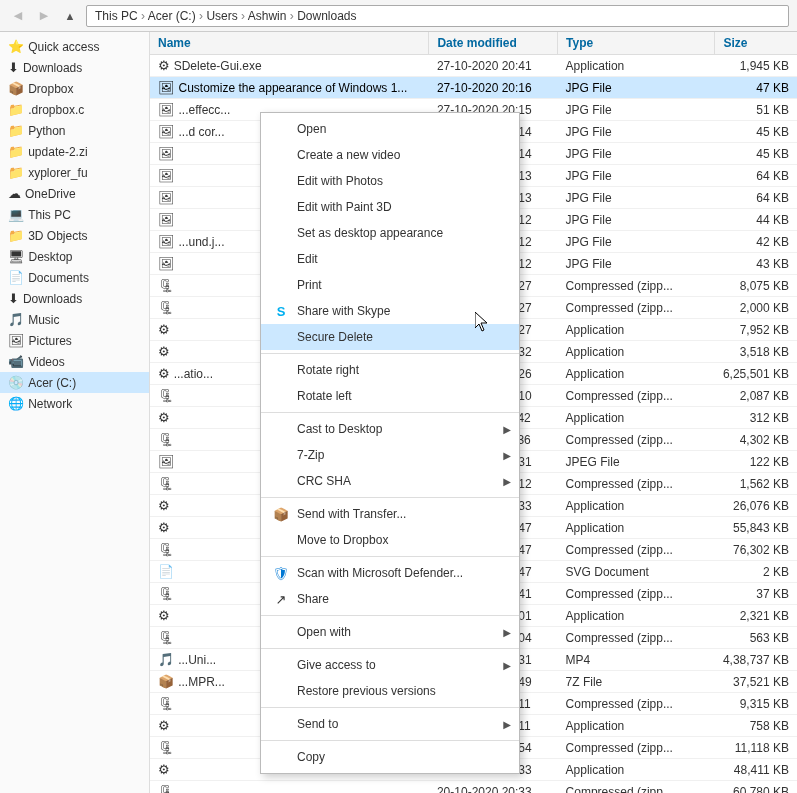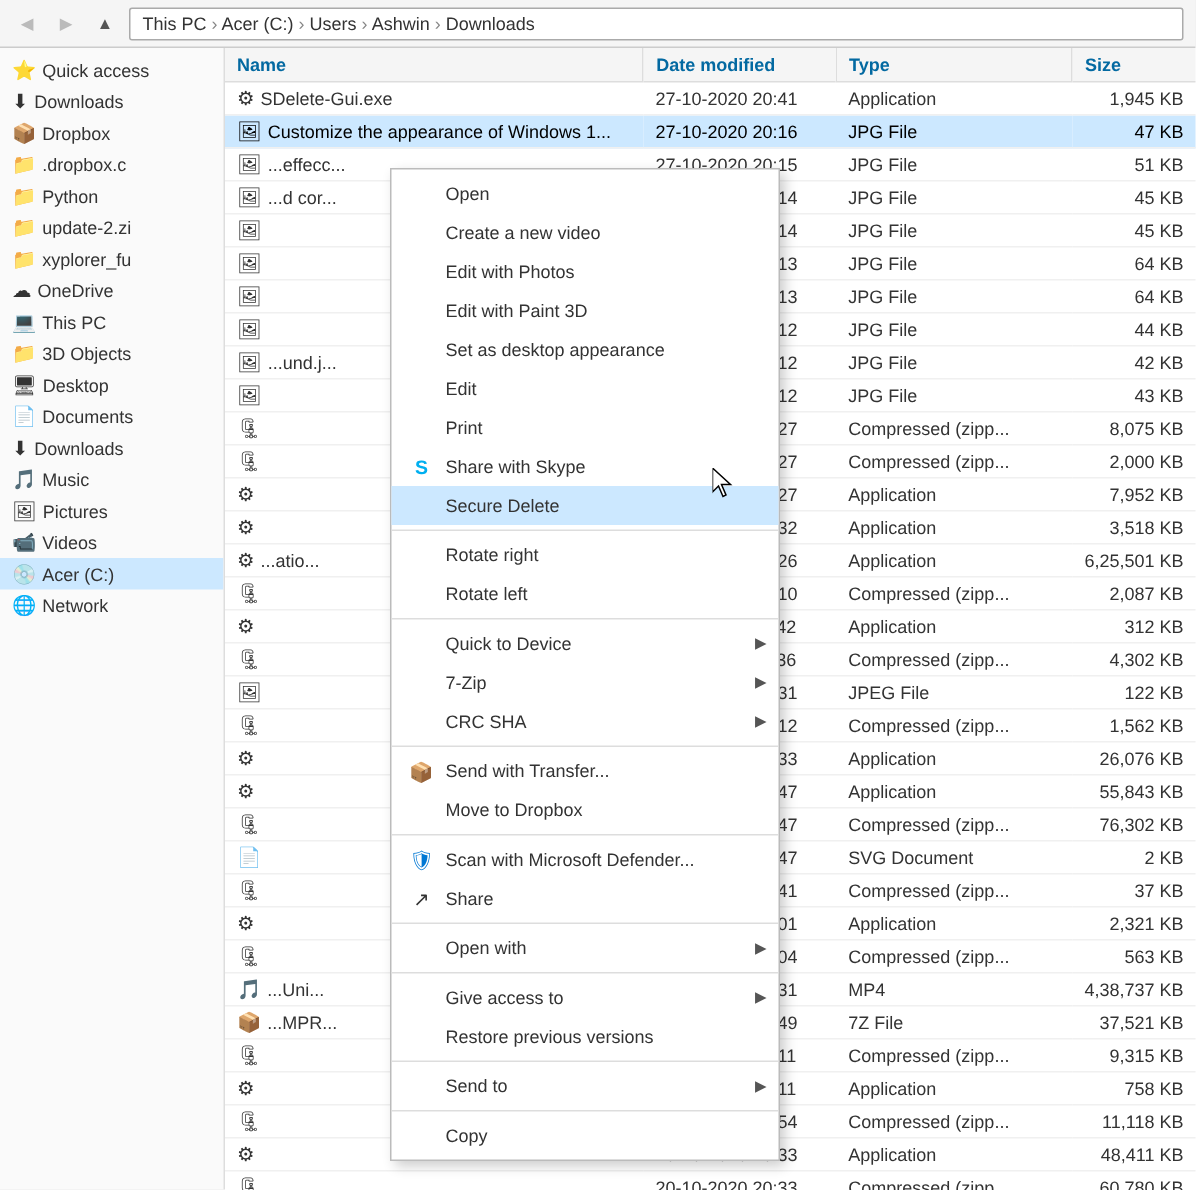--- a/index.html
+++ b/index.html
@@ -732,21 +732,21 @@
 
   </div>
         <div class="ctx-item">
     <span class="ctx-icon"></span>
     <span>Rotate left</span>
 
   </div>
         <div class="ctx-separator"></div>
         <div class="ctx-item">
     <span class="ctx-icon"></span>
-    <span>Quick to Device</span>
+    <span>Cast to Desktop</span>
     <span class="ctx-arrow">▶</span>
   </div>
         <div class="ctx-item">
     <span class="ctx-icon"></span>
     <span>7-Zip</span>
     <span class="ctx-arrow">▶</span>
   </div>
         <div class="ctx-item">
     <span class="ctx-icon"></span>
     <span>CRC SHA</span>

